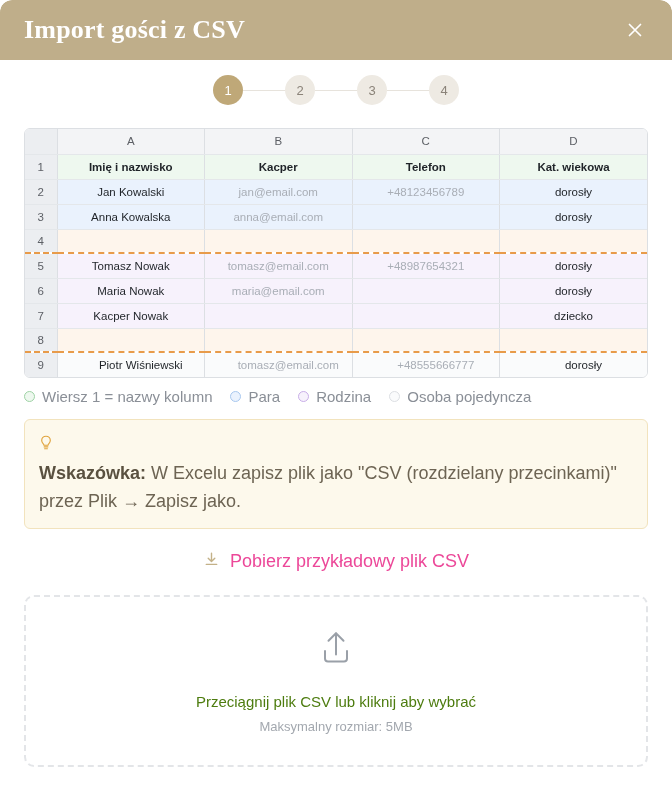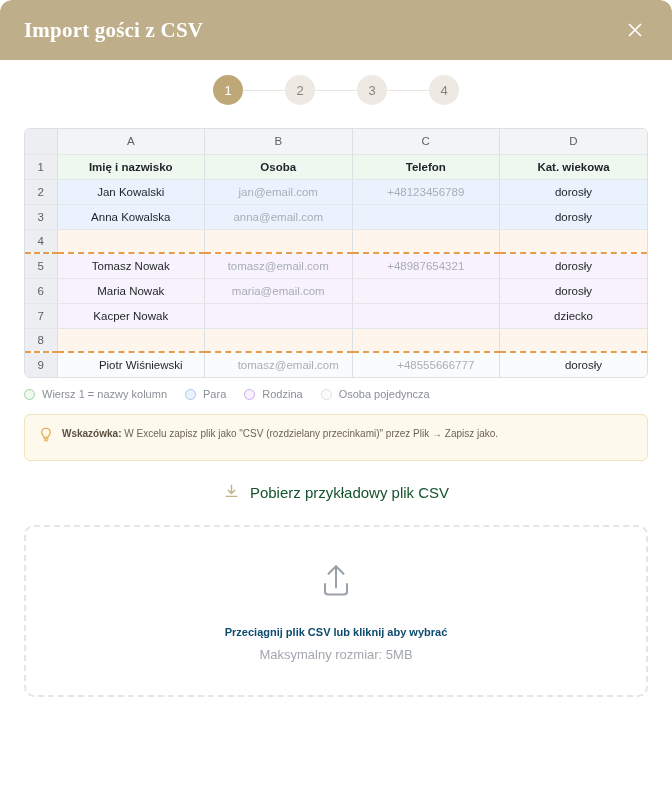--- a/index.html
+++ b/index.html
@@ -29,21 +29,21 @@
     height: 60px;
     background: #bfae8a;
     display: flex;
     align-items: center;
     justify-content: space-between;
     padding: 0 22px 0 24px;
     border-radius: 12px 12px 0 0;
   }
   .modal-title {
     font-family: "Liberation Serif", serif;
-    font-size: 21px;
+    font-size: 26px;
     font-weight: 700;
     color: #ffffff;
     letter-spacing: 0.2px;
   }
   .close-btn {
     width: 30px;
     height: 30px;
     display: flex;
     align-items: center;
     justify-content: center;
@@ -155,21 +155,21 @@
 
   .c-name  { color: #1f2328; }
   .c-muted { color: #a9aeb6; }
   .c-dark  { color: #1f2328; }
 
   
   .legend {
     margin-top: 10px;
     display: flex;
     flex-wrap: wrap;
-    font-size: 11px;
+    font-size: 15px;
     color: #8a8f97;
     row-gap: 6px;
   }
   .legend-item {
     display: flex;
     align-items: center;
     margin-right: 18px;
   }
   .legend-item.full { flex: 0 0 100%; margin-right: 0; }
   .swatch {
@@ -188,66 +188,67 @@
 
   
   .tip {
     margin-top: 14px;
     background: #fdf9ec;
     border: 1px solid #f2e3bd;
     border-radius: 6px;
     padding: 11px 14px 12px 14px;
     display: flex;
     align-items: flex-start;
-    font-size: 10px;
+    font-size: 18px;
     line-height: 1.55;
     color: #6d6453;
+    flex-direction: column;
   }
   .tip-icon {
     flex: 0 0 auto;
     margin-right: 9px;
     margin-top: 1px;
   }
   .tip b { font-weight: 700; color: #5a5140; }
 
   
   .download-row {
     display: flex;
     align-items: center;
     justify-content: center;
     margin-top: 22px;
   }
   .download-link {
     display: flex;
     align-items: center;
     gap: 10px;
-    color: #14532d;
-    font-size: 15px;
+    color: #ec4899;
+    font-size: 18px;
     text-decoration: none;
     cursor: pointer;
   }
 
   
   .dropzone {
     margin-top: 22px;
     border: 2px dashed #e3e5e8;
     border-radius: 10px;
     height: 172px;
     display: flex;
     flex-direction: column;
     align-items: center;
     justify-content: center;
     cursor: pointer;
     background: #fff;
   }
   .dz-icon { margin-bottom: 16px; }
   .dz-title {
-    font-size: 11px;
-    font-weight: 700;
-    color: #0c4a6e;
+    font-size: 15px;
+    font-weight: 400;
+    color: #4d7c0f;
     margin-bottom: 9px;
   }
   .dz-sub {
     font-size: 13px;
     color: #a3a8af;
   }
 </style>
 </head>
 <body>
 
@@ -293,21 +294,21 @@
             <th class="colhead">A</th>
             <th class="colhead">B</th>
             <th class="colhead">C</th>
             <th class="colhead">D</th>
           </tr>
         </thead>
         <tbody>
           <tr class="r-header">
             <td class="rownum">1</td>
             <td class="cell c-dark">Imię i nazwisko</td>
-            <td class="cell c-dark">Osoba</td>
+            <td class="cell c-dark">Kacper</td>
             <td class="cell c-dark">Telefon</td>
             <td class="cell c-dark">Kat. wiekowa</td>
           </tr>
           <tr class="r-pair">
             <td class="rownum">2</td>
             <td class="cell c-name">Jan Kowalski</td>
             <td class="cell c-muted">jan@email.com</td>
             <td class="cell c-muted">+48123456789</td>
             <td class="cell c-name">dorosły</td>
           </tr>

